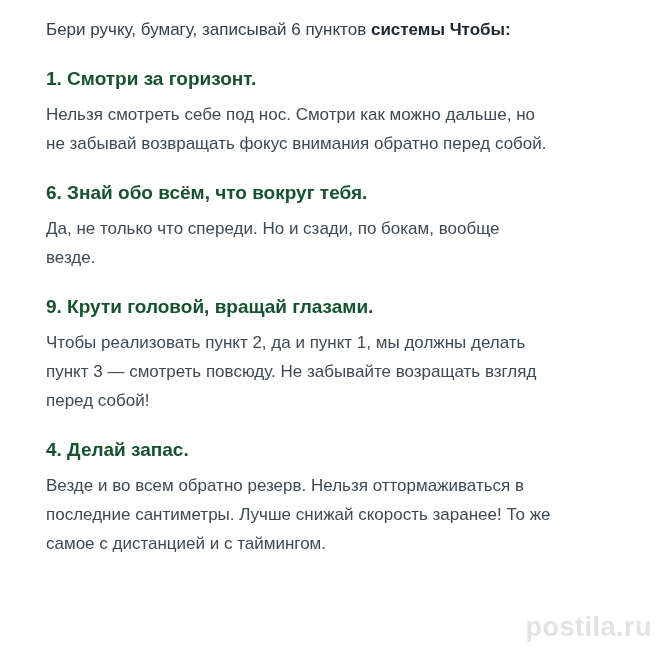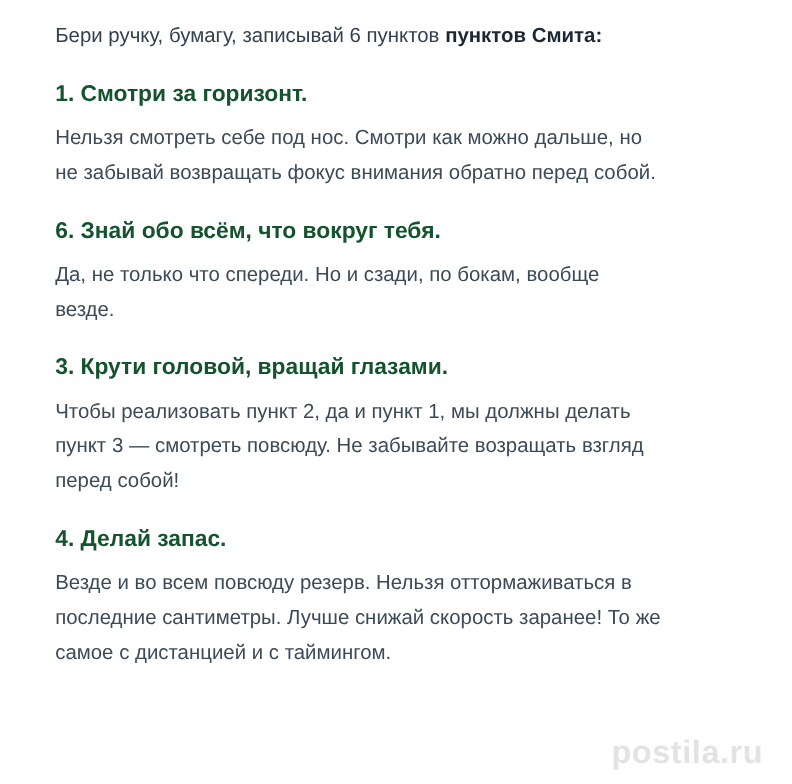--- a/index.html
+++ b/index.html
@@ -44,54 +44,54 @@
   }
   p.body-text {
     font-size: 17px;
     line-height: 29px;
     color: #3c4a57;
     margin: 0;
     max-width: 505px;
   }
   .watermark {
     position: absolute;
-    right: 24px;
+    right: 8px;
     bottom: 10px;
     font-size: 27px;
     font-weight: bold;
     color: #e3e3e3;
     letter-spacing: 0.5px;
     user-select: none;
     white-space: nowrap;
   }
 </style>
 </head>
 <body>
 
 <div class="page">
 
   <p class="intro">
-    <span>Бери ручку, бумагу, записывай 6 пунктов </span><span class="bold">пунктов Смита:</span>
+    <span>Бери ручку, бумагу, записывай 6 пунктов </span><span class="bold">системы Чтобы:</span>
   </p>
 
   <div class="section">
     <h2 class="heading">1. Смотри за горизонт.</h2>
     <p class="body-text">Нельзя смотреть себе под нос. Смотри как можно дальше, но не забывай возвращать фокус внимания обратно перед собой.</p>
   </div>
 
   <div class="section">
     <h2 class="heading">6. Знай обо всём, что вокруг тебя.</h2>
     <p class="body-text">Да, не только что спереди. Но и сзади, по бокам, вообще везде.</p>
   </div>
 
   <div class="section">
-    <h2 class="heading">3. Крути головой, вращай глазами.</h2>
+    <h2 class="heading">9. Крути головой, вращай глазами.</h2>
     <p class="body-text">Чтобы реализовать пункт 2, да и пункт 1, мы должны делать пункт 3 — смотреть повсюду. Не забывайте возращать взгляд перед собой!</p>
   </div>
 
   <div class="section">
     <h2 class="heading">4. Делай запас.</h2>
-    <p class="body-text">Везде и во всем повсюду резерв. Нельзя оттормаживаться в последние сантиметры. Лучше снижай скорость заранее! То же самое с дистанцией и с таймингом.</p>
+    <p class="body-text">Везде и во всем обратно резерв. Нельзя оттормаживаться в последние сантиметры. Лучше снижай скорость заранее! То же самое с дистанцией и с таймингом.</p>
   </div>
 
   <div class="watermark">postila.ru</div>
 
 </div>
 
 </body></html>

